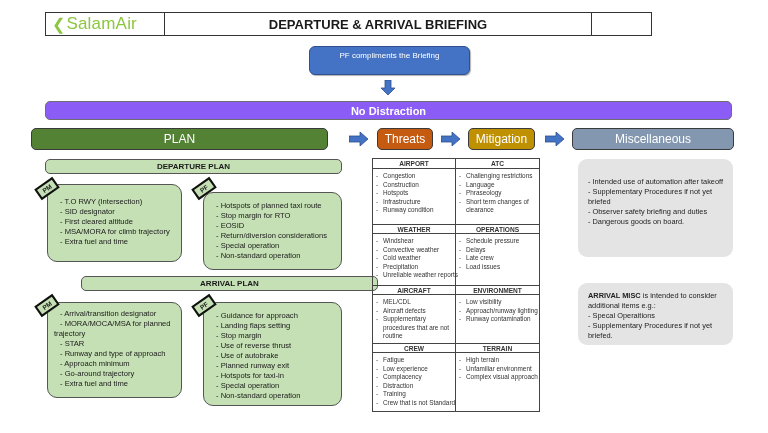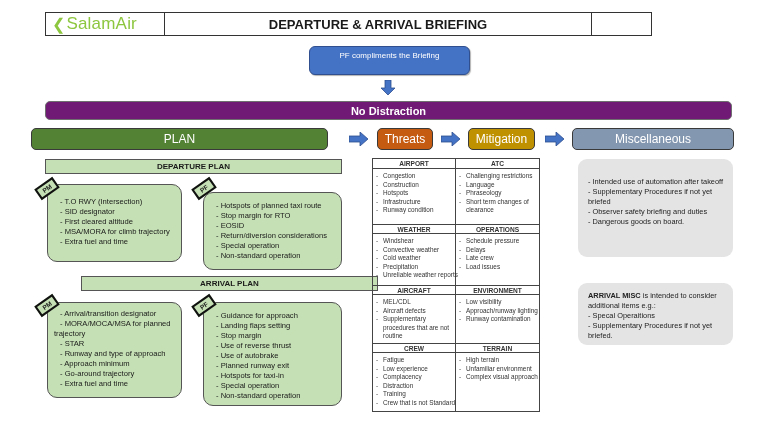--- a/index.html
+++ b/index.html
@@ -8,31 +8,31 @@
   .hdr-title { position: absolute; left: 165px; top: 12px; width: 427px; height: 24px; border: 1px solid #333; border-left: none; display: flex; align-items: center; justify-content: center; font-weight: bold; font-size: 13px; }
   .hdr-blank { position: absolute; left: 592px; top: 12px; width: 60px; height: 24px; border: 1px solid #333; border-left: none; }
   .logo-text { color: #8dc63f; font-size: 17px; font-weight: normal; letter-spacing: 0.2px; }
   .logo-chev { color: #8dc63f; font-size: 16px; margin-right: 1px; }
 
   
   .brief { position: absolute; left: 309px; top: 46px; width: 161px; height: 29px; background: #4472c4; border: 1px solid #2f4f8f; border-radius: 6px; color: #fff; font-size: 8px; text-align: center; line-height: 11px; padding-top: 3px; box-shadow: 1px 1px 1px rgba(0,0,0,0.3); }
 
   .down-arrow { position: absolute; left: 380px; top: 80px; }
 
-  .nodistract { position: absolute; left: 45px; top: 101px; width: 687px; height: 19px; background: #701a75; border: 1px solid #6f6f6f; border-radius: 5px; color: #fff; font-weight: bold; font-size: 11px; display: flex; align-items: center; justify-content: center; }
+  .nodistract { position: absolute; left: 45px; top: 101px; width: 687px; height: 19px; background: #8b5cf6; border: 1px solid #6f6f6f; border-radius: 5px; color: #fff; font-weight: bold; font-size: 11px; display: flex; align-items: center; justify-content: center; }
 
   .phase { position: absolute; top: 128px; height: 22px; border-radius: 5px; color: #fff; font-size: 12px; display: flex; align-items: center; justify-content: center; border: 1px solid #3a3a3a; }
   .plan { left: 31px; width: 297px; background: #548235; text-align: right; }
   .threats { left: 377px; width: 56px; background: #c55a11; }
   .mitig { left: 468px; width: 67px; background: #bf9000; }
   .misc { left: 572px; width: 162px; background: #8497b0; }
   .rarrow { position: absolute; top: 132px; }
 
   
-  .green-bar { position: absolute; background: #c5e0b4; border: 1px solid #555; border-radius: 0; font-size: 8px; font-weight: bold; display: flex; align-items: center; justify-content: center; }
+  .green-bar { position: absolute; background: #c5e0b4; border: 1px solid #555; border-radius: 5px; font-size: 8px; font-weight: bold; display: flex; align-items: center; justify-content: center; }
   .green-box { position: absolute; background: #c5e0b4; border: 1px solid #555; border-radius: 10px; font-size: 7.6px; line-height: 10px; padding: 10px 6px 16px 12px; }
   .green-box div { white-space: nowrap; }
   .badge { position: absolute; width: 22px; height: 13px; background: #c5e0b4; border: 2px solid #111; font-size: 6.5px; font-weight: bold; display: flex; align-items: center; justify-content: center; transform: rotate(-35deg); }
 
   
   .ttable { position: absolute; left: 372px; top: 158px; width: 168px; border: 1px solid #444; font-size: 6.4px; color: #333; }
   .trow { display: flex; }
   .tcell { width: 50%; border-right: 1px solid #444; }
   .tcell:last-child { border-right: none; }
   .thead { text-align: center; font-weight: bold; font-size: 6.6px; border-bottom: 1px solid #444; border-top: 1px solid #444; height: 10px; line-height: 9px; }

